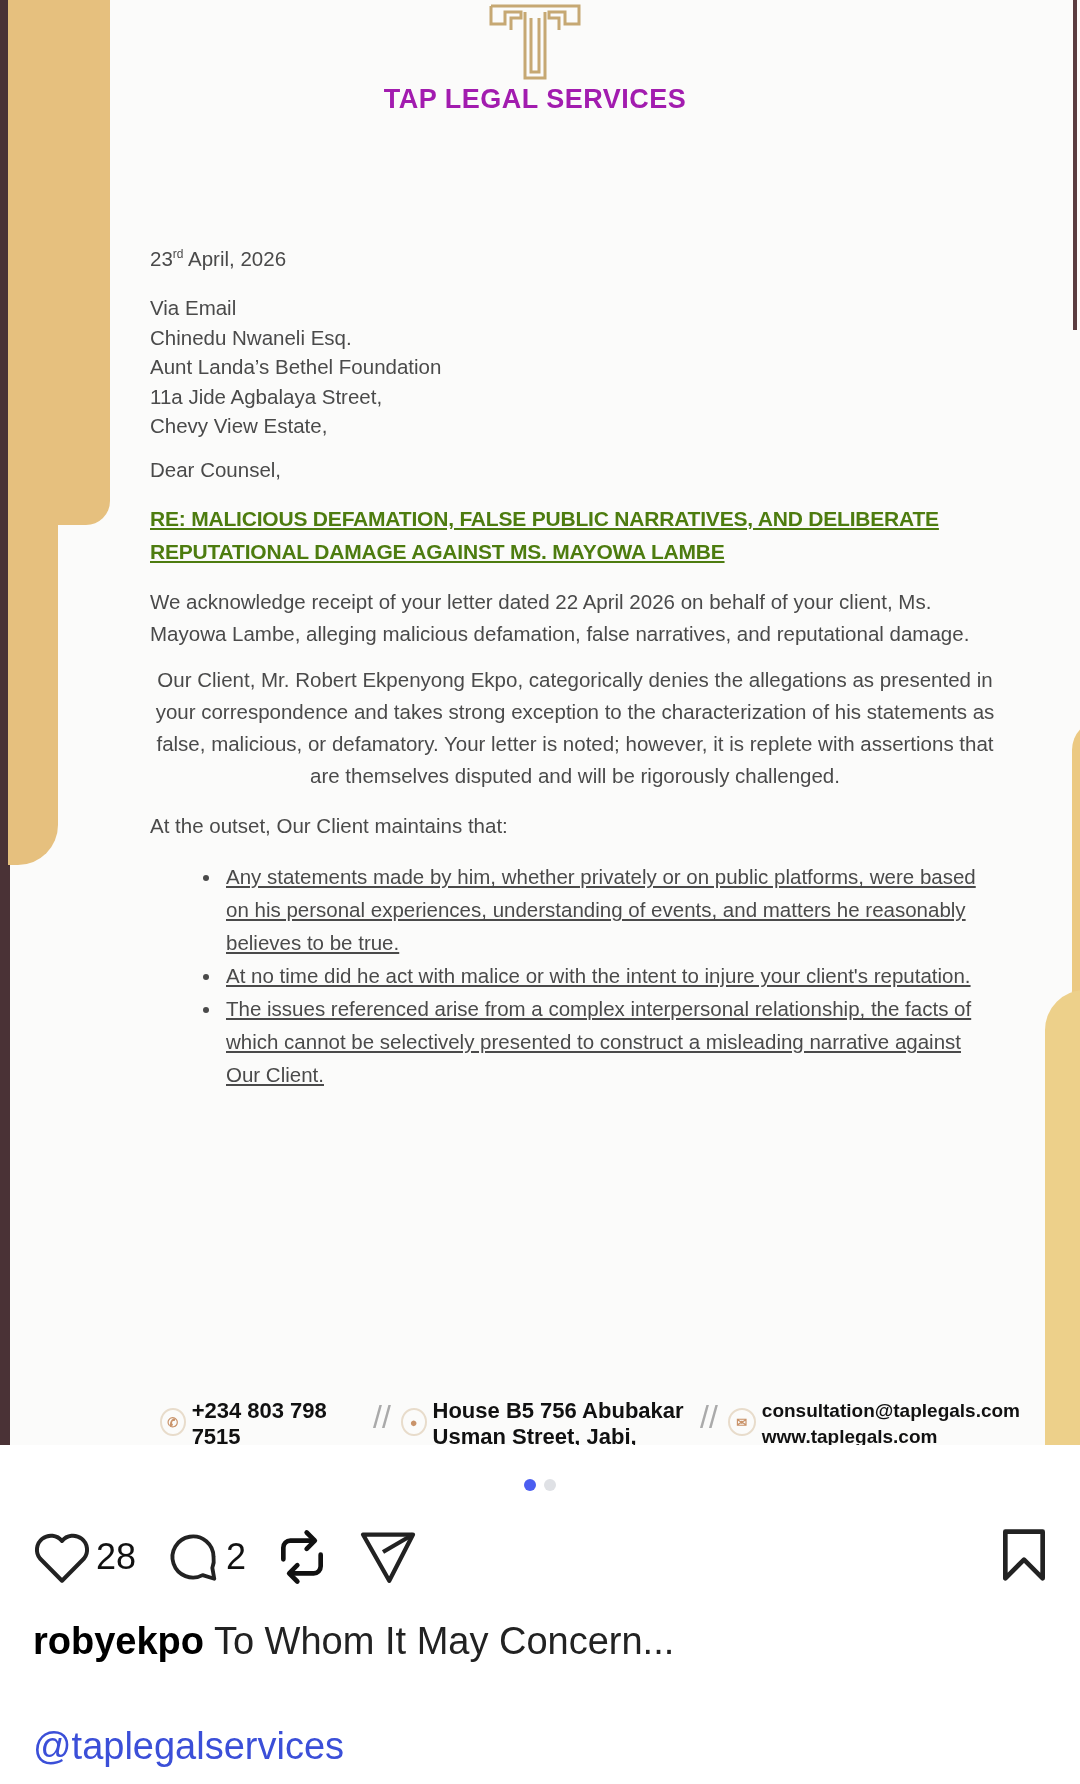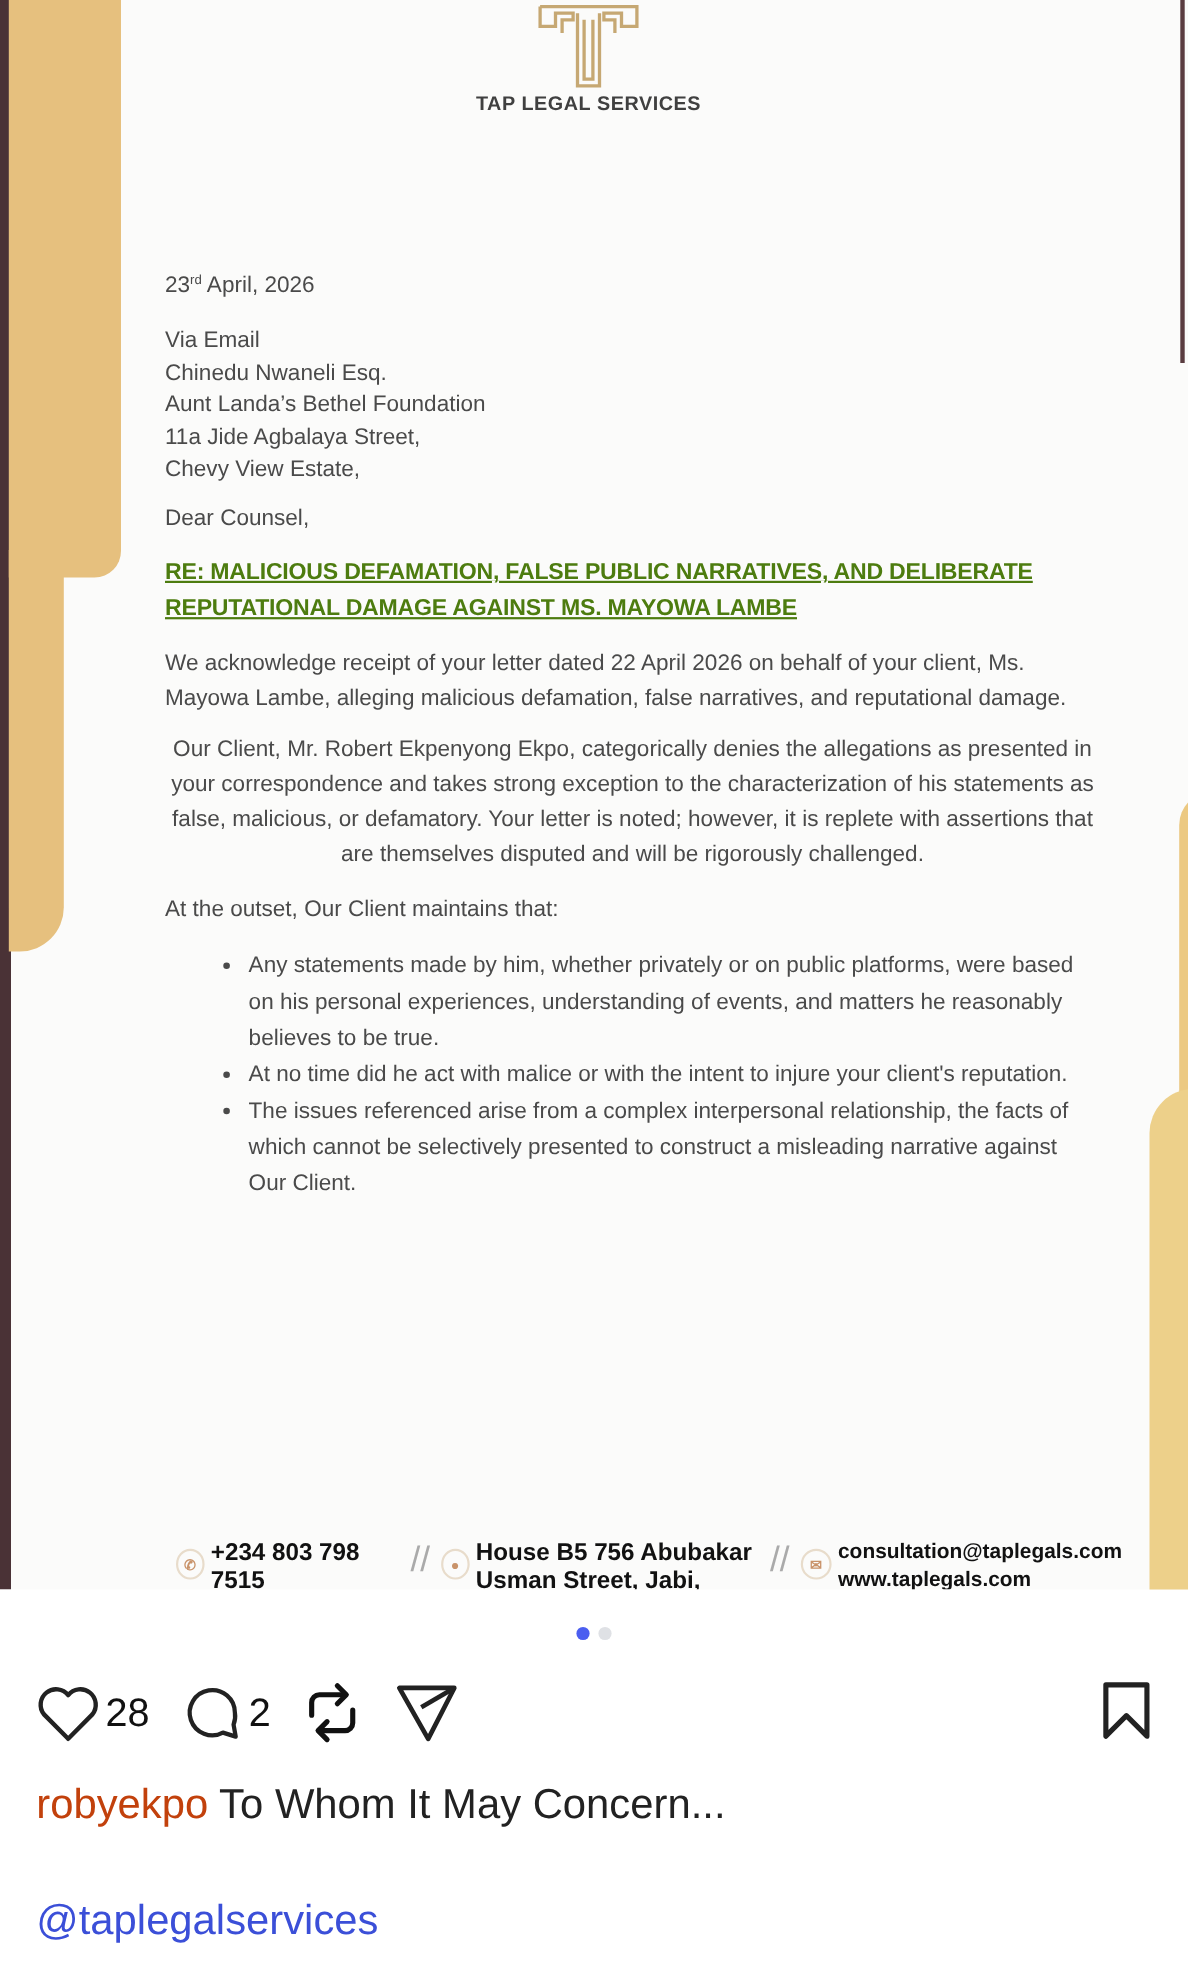--- a/index.html
+++ b/index.html
@@ -37,38 +37,38 @@
   }
   .edge-right-dark {
     position: absolute; left: 1073px; top: 0; width: 4px; height: 330px;
     background: #5a3c40;
   }
   .logo {
     position: absolute; left: 380px; top: 4px; width: 310px; text-align: center;
   }
   .logo svg { display: block; margin: 0 auto; }
   .logo-text {
-    color: #404040; font-weight: bold; font-size: 18px; letter-spacing: 0.5px;
+    color: #a21caf; font-weight: bold; font-size: 27px; letter-spacing: 0.5px;
     margin-top: 4px;
   }
   .letter {
     position: absolute; left: 150px; top: 240px; width: 850px;
     color: #4a4a4a; font-size: 20.5px; line-height: 29.5px;
   }
   .date { margin: 0 0 20px 0; }
   .date sup { font-size: 12px; }
   .address p { margin: 0; }
   .salutation { margin-top: 14px; }
   .subject {
     margin-top: 18px; font-weight: bold; color: #4d7c0f; font-size: 21px;
     text-decoration: underline; line-height: 33px; letter-spacing: -0.2px;
   }
   .para { margin-top: 18px; line-height: 32px; }
   .para.tight { margin-top: 14px; text-align: center; }
-  ul.bullets { margin: 18px 0 0 0; padding-left: 72px; line-height: 33px; }
+  ul.bullets { margin: 18px 0 0 0; padding-left: 72px; line-height: 33px; text-decoration: underline; }
   ul.bullets li { margin: 0; padding-left: 4px; }
   .footer-strip {
     position: absolute; left: 160px; top: 1398px; width: 860px; height: 47px;
     overflow: hidden; display: flex; align-items: flex-start; gap: 6px;
     font-size: 22px; color: #111; font-weight: bold;
   }
   .fcol { display: flex; align-items: flex-start; gap: 6px; }
   .fcol .lines { line-height: 26px; }
   .ficon {
     width: 24px; height: 24px; border-radius: 50%; border: 2px solid #e8dccb;
@@ -89,21 +89,21 @@
     position: absolute; top: 1527px; left: 32px; right: 32px; height: 60px;
     display: flex; align-items: center;
   }
   .action { display: flex; align-items: center; gap: 4px; margin-right: 28px; cursor: pointer; }
   .action .count { font-size: 36px; color: #111; }
   .bookmark { margin-left: auto; cursor: pointer; }
 
   .caption {
     position: absolute; top: 1620px; left: 33px; font-size: 38px; color: #222;
   }
-  .caption .user { font-weight: normal; color: #c2410c; text-align: right; }
+  .caption .user { font-weight: bold; color: #000000; text-align: right; }
   .mention {
     position: absolute; top: 1725px; left: 33px; font-size: 38px; color: #3b4fd8;
   }
 </style>
 </head>
 <body>
 
 <div class="photo">
   <div class="edge-left-dark"></div>
   <div class="gold-left-top"></div>

